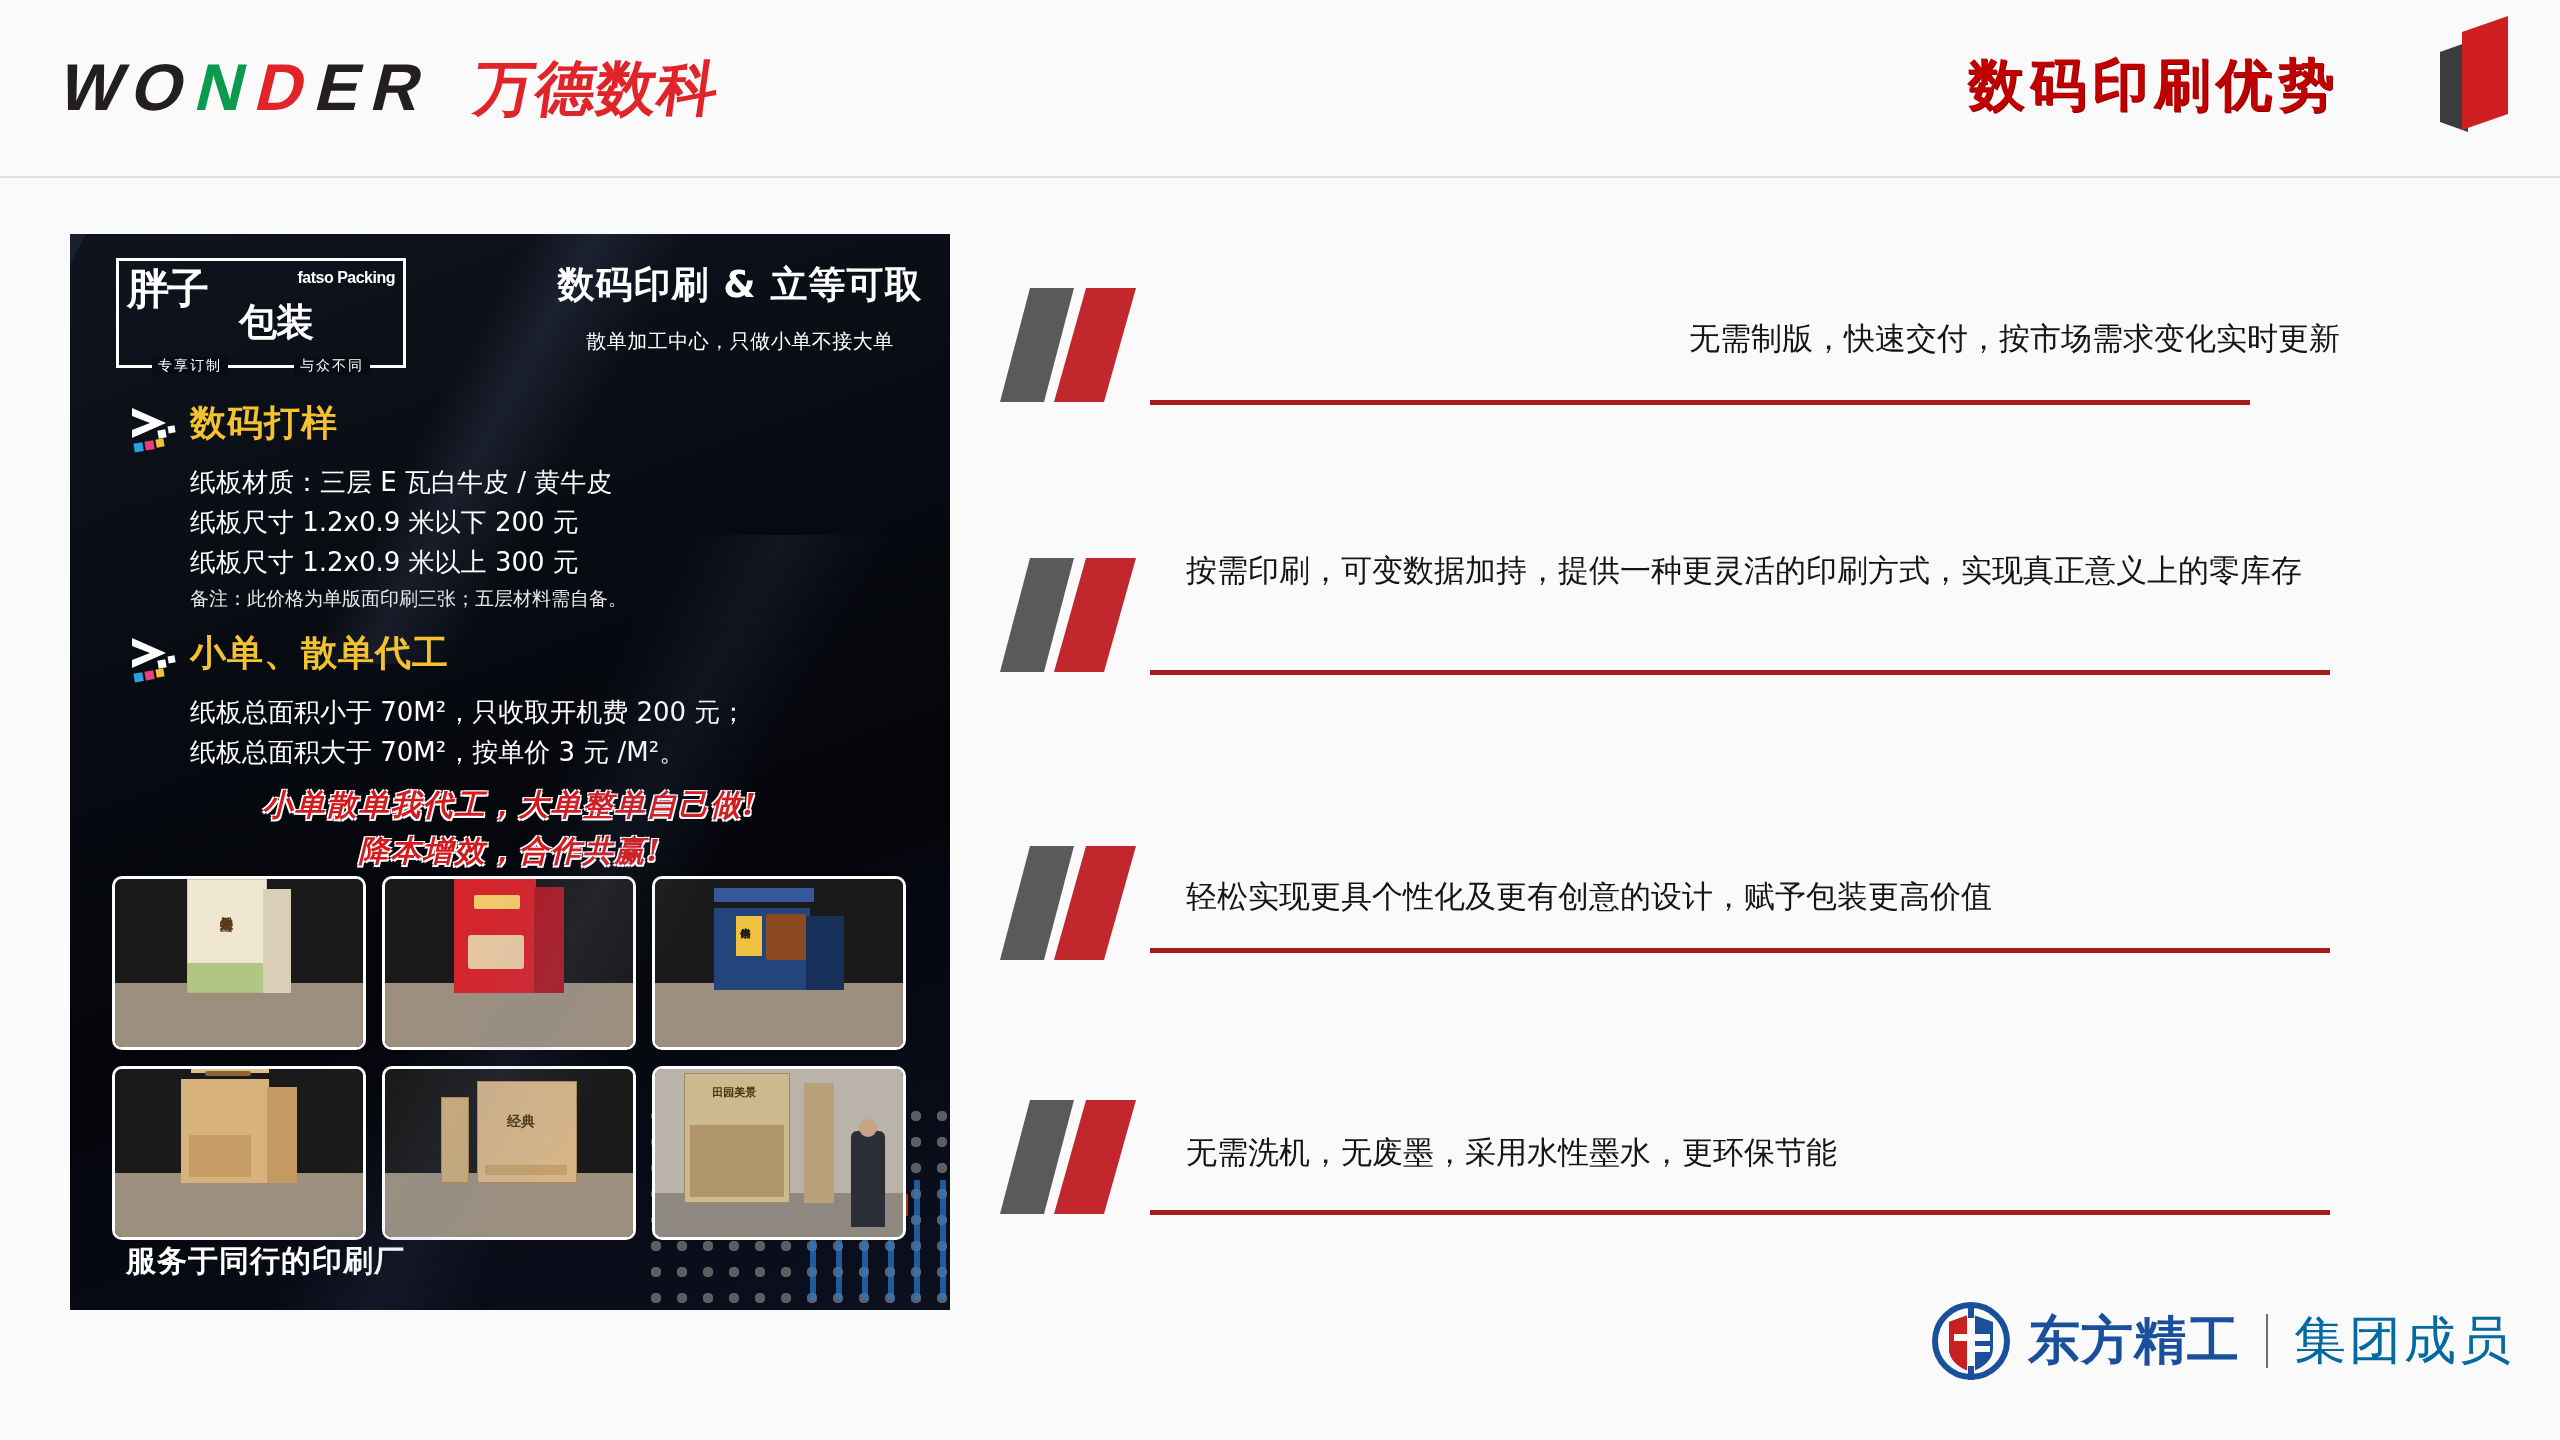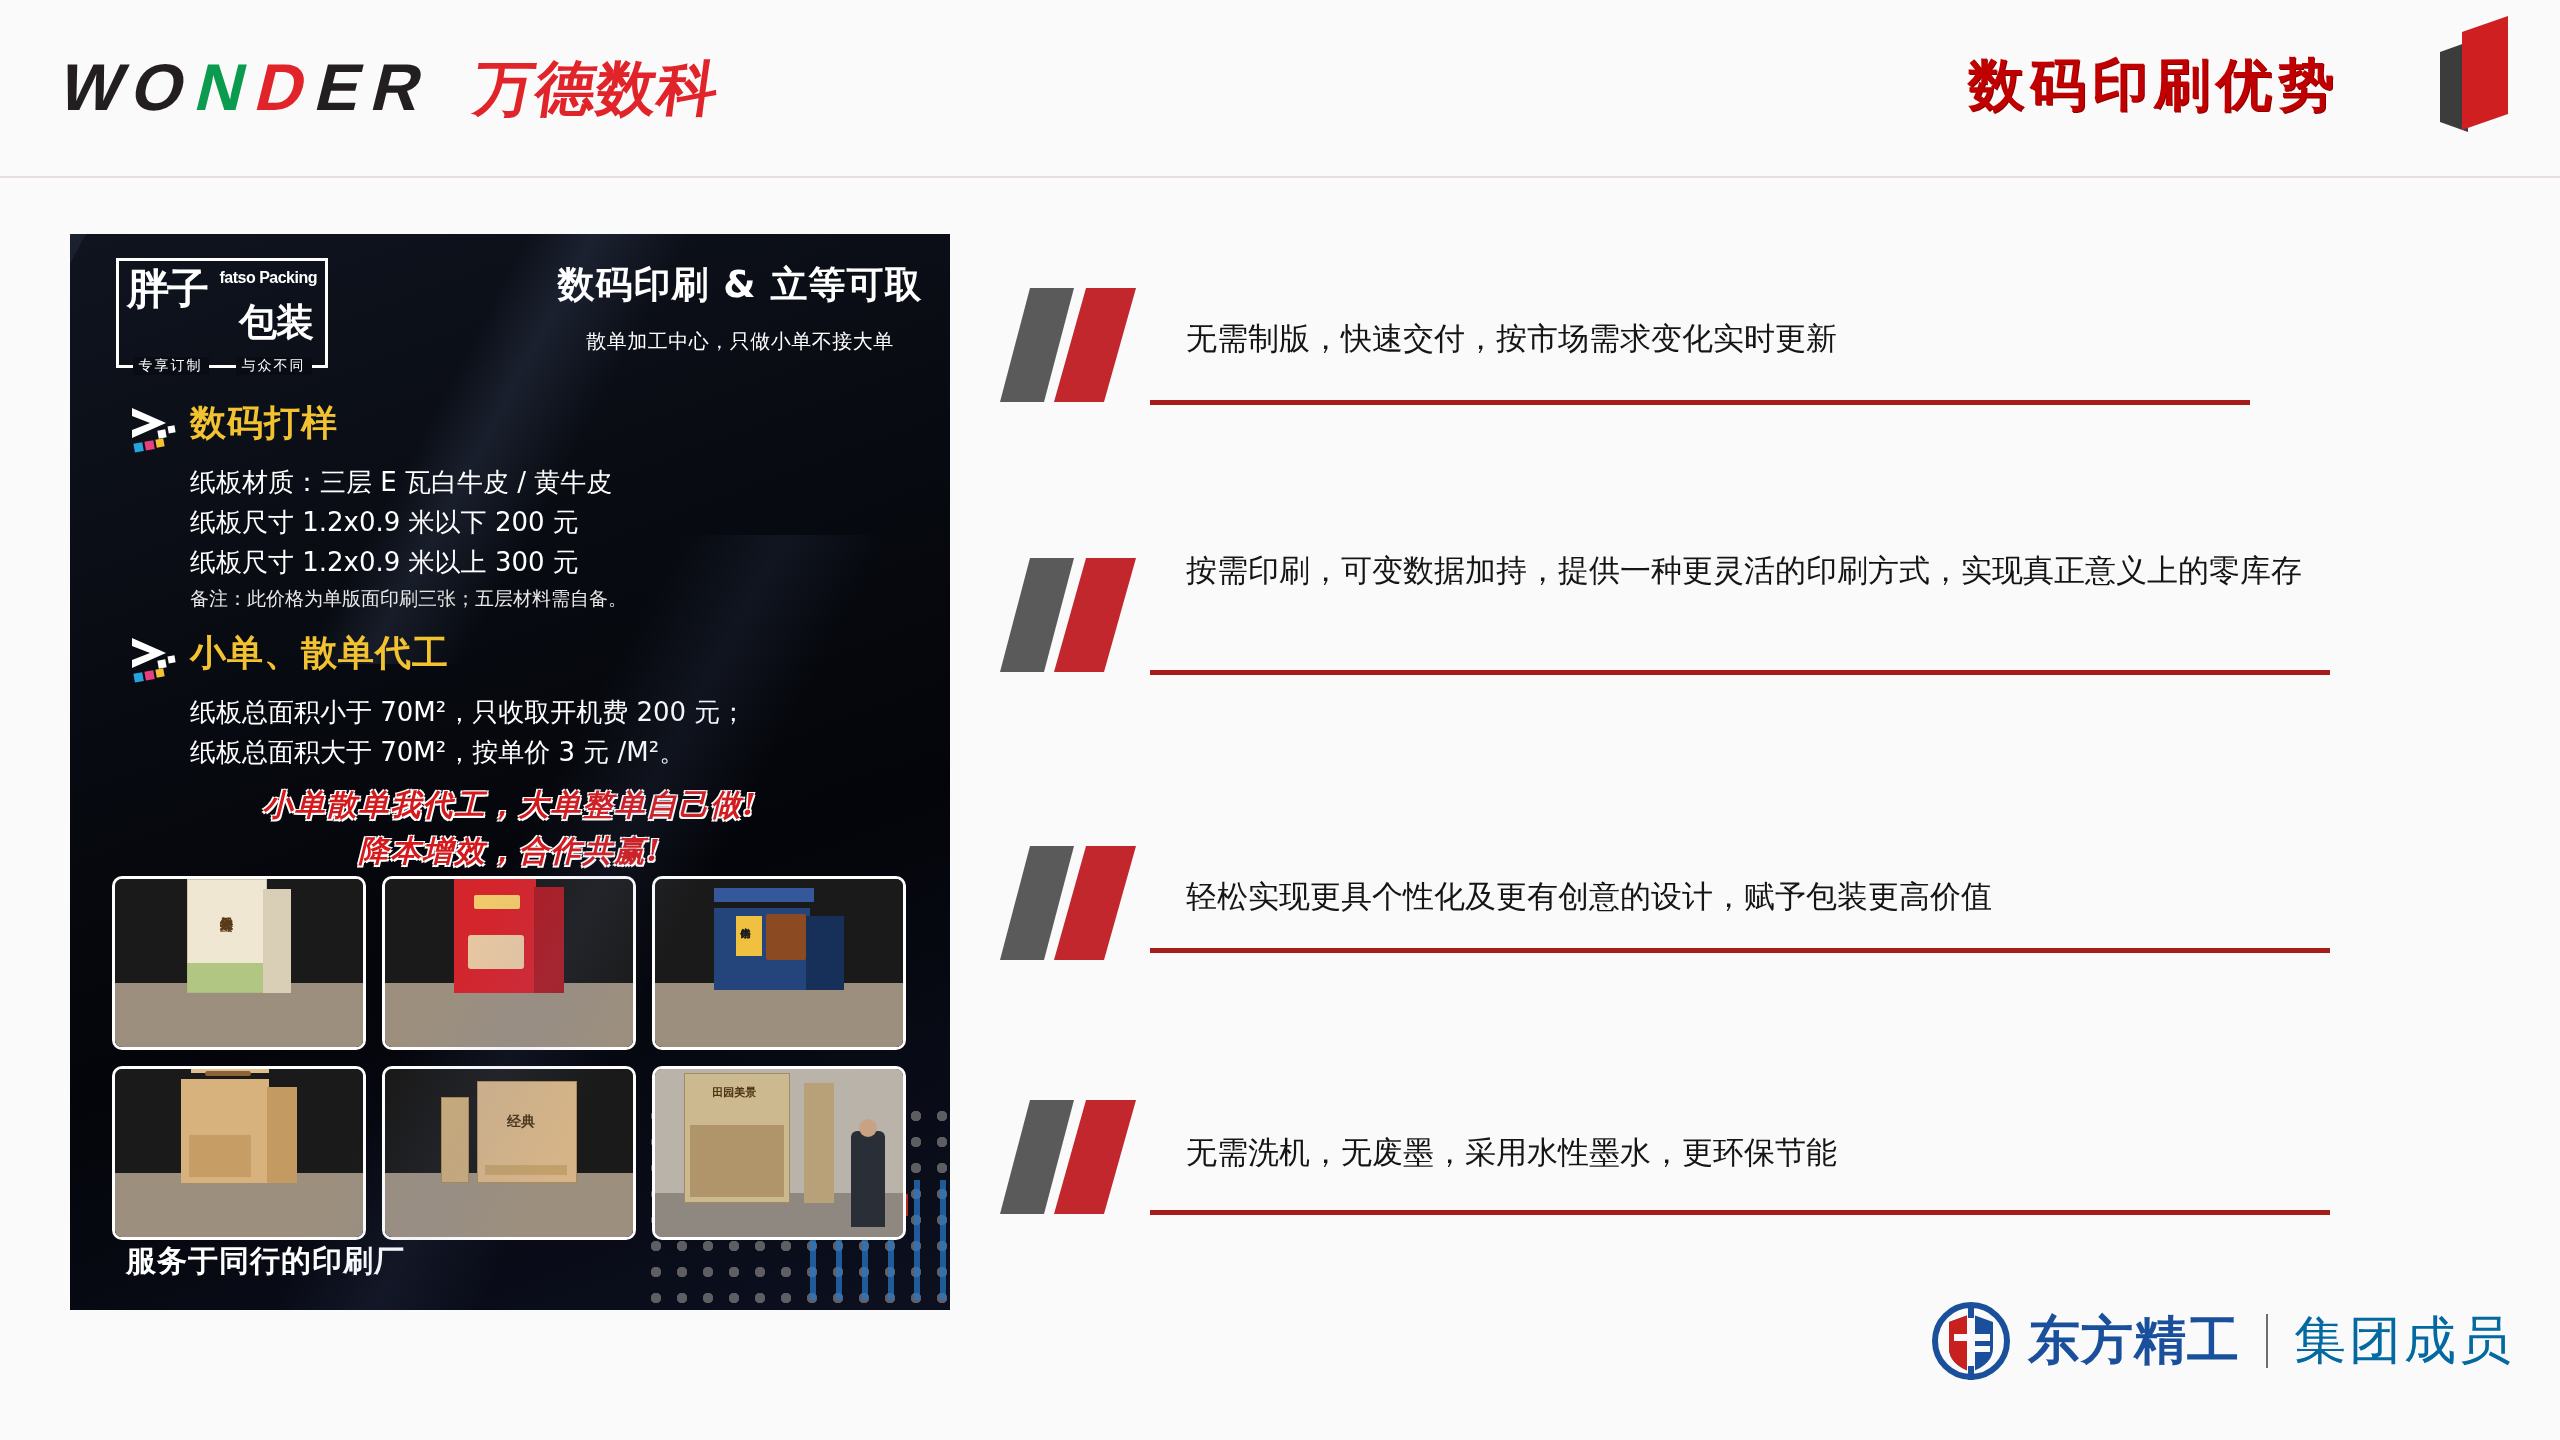--- a/index.html
+++ b/index.html
@@ -50,21 +50,21 @@
     pointer-events:none;
   }
   .poster::after{
     content:"";position:absolute;left:-10%;top:28%;width:140%;height:90%;
     background:linear-gradient(118deg,transparent 40%,rgba(110,130,185,0.10) 46%,transparent 52%);
     pointer-events:none;
   }
 
   .p-head{position:absolute;left:0;top:0;width:880px;height:140px;}
   .fatso-box{
-    position:absolute;left:46px;top:24px;width:212px;height:110px;
+    position:absolute;left:46px;top:24px;width:290px;height:110px;
     border:3px solid #fff;box-sizing:border-box;
   }
   .fatso-cn{
     position:absolute;left:8px;top:6px;font-size:42px;font-weight:bold;color:#fff;
     font-family:"DejaVu Sans",sans-serif;letter-spacing:-2px;line-height:44px;
   }
   .fatso-en{
     position:absolute;right:8px;top:8px;font-size:16px;color:#fff;font-weight:bold;
     font-family:"Liberation Sans",sans-serif;letter-spacing:-0.5px;
   }
@@ -328,21 +328,21 @@
         <div class="box-s" style="right:18px;bottom:10px;width:34px;height:96px;background:#2a2e36;border-radius:6px 6px 0 0;"></div>
         <div class="box-s" style="right:26px;bottom:100px;width:18px;height:18px;background:#c9a183;border-radius:50%;"></div>
       </div>
     </div>
 
     <div class="p-foot">服务于同行的印刷厂</div>
   </div>
 
   <div class="bullets">
 
-    <div class="bullet" style="height:248px;">
+    <div class="bullet" style="height:248px;text-align:right;">
       <svg class="bullet-marks" viewBox="0 0 176 118">
         <polygon points="30,2 74,2 44,116 0,116" fill="#5a5a5a"></polygon>
         <polygon points="86,2 136,2 104,116 54,116" fill="#c1272d"></polygon>
       </svg>
       <div class="bullet-text">无需制版，快速交付，按市场需求变化实时更新</div>
       <div class="bullet-rule" style="top:114px;width:1100px;"></div>
     </div>
 
     <div class="bullet" style="height:310px;">
       <svg class="bullet-marks" style="top:22px;" viewBox="0 0 176 118">

